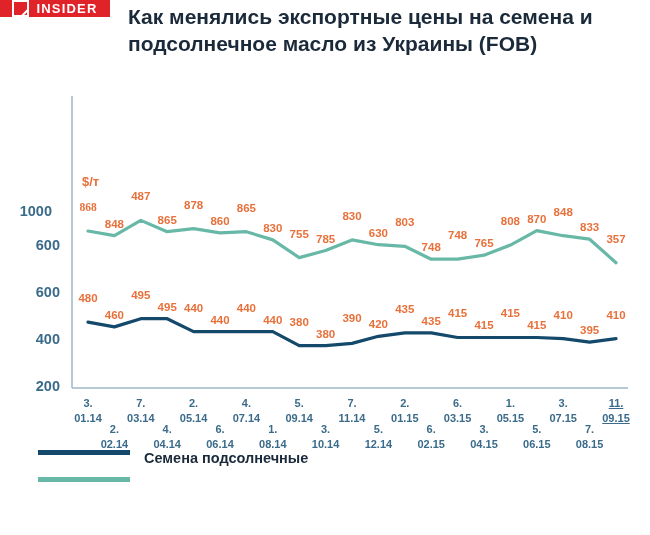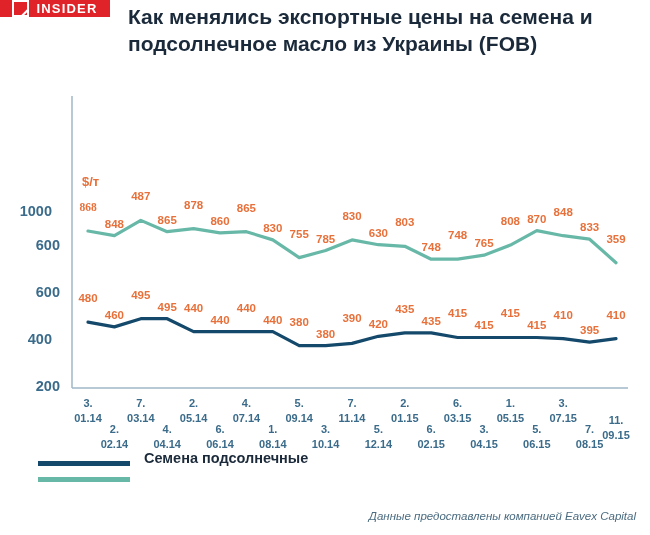--- a/index.html
+++ b/index.html
@@ -48,21 +48,21 @@
     position:absolute;color:#3a6b8a;font-size:11px;font-weight:bold;
     text-align:center;width:46px;line-height:1.35;
   }
   .dlabel{
     position:absolute;color:#e8713b;font-size:11.5px;font-weight:bold;
     text-align:center;width:34px;
   }
 
   
   .legend{position:absolute;left:38px;top:450px;width:580px;}
-  .legend-row{display:flex;align-items:flex-end;margin-bottom:11px;}
+  .legend-row{display:flex;align-items:flex-start;margin-bottom:11px;}
   .swatch{width:92px;height:5px;margin-right:14px;flex:0 0 92px;}
   .legend-label{color:#1b2a3a;font-size:14.5px;font-weight:bold;}
   .source{
     position:absolute;right:14px;top:510px;
     color:#4a6b80;font-size:11.5px;font-style:italic;
   }
 </style>
 </head>
 <body>
 
@@ -83,21 +83,21 @@
         <line x1="72" y1="18" x2="72" y2="310" stroke="#9fb7c6" stroke-width="1.5"></line>
         <line x1="72" y1="310" x2="628" y2="310" stroke="#9fb7c6" stroke-width="1.5"></line>
       </g>
       <g id="series-layer">
           <polyline points="88.0,153.0 114.4,157.7 140.8,142.4 167.2,153.7 193.6,150.7 220.0,154.9 246.4,153.7 272.8,161.9 299.2,179.6 325.6,172.5 352.0,161.9 378.4,166.7 404.8,168.3 431.2,181.2 457.6,181.2 484.0,177.2 510.4,167.1 536.8,152.6 563.2,157.7 589.6,161.2 616.0,184.7" fill="none" stroke="#68b8a8" stroke-width="3.2" stroke-linejoin="round" stroke-linecap="round"></polyline>
           <polyline points="88.0,244.2 114.4,248.9 140.8,240.7 167.2,240.7 193.6,253.6 220.0,253.6 246.4,253.6 272.8,253.6 299.2,267.7 325.6,267.7 352.0,265.4 378.4,258.3 404.8,254.8 431.2,254.8 457.6,259.5 484.0,259.5 510.4,259.5 536.8,259.5 563.2,260.6 589.6,264.2 616.0,260.6" fill="none" stroke="#14496b" stroke-width="3.2" stroke-linejoin="round" stroke-linecap="round"></polyline>
         </g>
     </svg>
     <div id="ytick-layer">
         <div class="ytick" style="left: 8px; top: 300px;">200</div>
-        <div class="ytick" style="left: 0; top: 253px;">400</div>
+        <div class="ytick" style="left: 8px; top: 253px;">400</div>
         <div class="ytick" style="left: 8px; top: 206px;">600</div>
         <div class="ytick" style="left: 8px; top: 159px;">600</div>
         <div class="ytick" style="left: 0; top: 112px; margin-top: 13px;">1000</div>
       </div>
     <div id="xtick-layer">
         <div class="xtick" style="left: 65px; top: 318px;">
           <div>3.</div>
           <div>01.14</div>
         </div>
         <div class="xtick" style="left: 91.4px; top: 344px;">
@@ -169,21 +169,21 @@
           <div>06.15</div>
         </div>
         <div class="xtick" style="left: 540.2px; top: 318px;">
           <div>3.</div>
           <div>07.15</div>
         </div>
         <div class="xtick" style="left: 566.6px; top: 344px;">
           <div>7.</div>
           <div>08.15</div>
         </div>
-        <div class="xtick" style="left: 593px; top: 335px;">
+        <div class="xtick" style="left: 593px; top: 318px; text-decoration: underline;">
           <div>11.</div>
           <div>09.15</div>
         </div>
       </div>
     <div id="dlabel-layer">
         <div class="dlabel" style="left: 71px; top: 123.02px; font-family: Liberation Serif, serif;">868</div>
         <div class="dlabel" style="left: 97.4px; top: 139.72px;">848</div>
         <div class="dlabel" style="left: 123.8px; top: 112.445px;">487</div>
         <div class="dlabel" style="left: 150.2px; top: 135.725px;">865</div>
         <div class="dlabel" style="left: 176.6px; top: 120.67px;">878</div>
@@ -195,21 +195,21 @@
         <div class="dlabel" style="left: 335px; top: 131.95px;">830</div>
         <div class="dlabel" style="left: 361.4px; top: 148.65px;">630</div>
         <div class="dlabel" style="left: 387.8px; top: 138.295px;">803</div>
         <div class="dlabel" style="left: 414.2px; top: 163.22px;">748</div>
         <div class="dlabel" style="left: 440.6px; top: 151.22px;">748</div>
         <div class="dlabel" style="left: 467px; top: 159.225px;">765</div>
         <div class="dlabel" style="left: 493.4px; top: 137.12px;">808</div>
         <div class="dlabel" style="left: 519.8px; top: 134.55px;">870</div>
         <div class="dlabel" style="left: 546.2px; top: 127.72px;">848</div>
         <div class="dlabel" style="left: 572.6px; top: 143.245px;">833</div>
-        <div class="dlabel" style="left: 599px; top: 154.745px;">359</div>
+        <div class="dlabel" style="left: 599px; top: 154.745px;">357</div>
         <div class="dlabel" style="left: 71px; top: 214.2px;">480</div>
         <div class="dlabel" style="left: 97.4px; top: 230.9px;">460</div>
         <div class="dlabel" style="left: 123.8px; top: 210.675px;">495</div>
         <div class="dlabel" style="left: 150.2px; top: 222.675px;">495</div>
         <div class="dlabel" style="left: 176.6px; top: 223.6px;">440</div>
         <div class="dlabel" style="left: 203px; top: 235.6px;">440</div>
         <div class="dlabel" style="left: 229.4px; top: 223.6px;">440</div>
         <div class="dlabel" style="left: 255.8px; top: 235.6px;">440</div>
         <div class="dlabel" style="left: 282.2px; top: 237.7px;">380</div>
         <div class="dlabel" style="left: 308.6px; top: 249.7px;">380</div>
@@ -230,14 +230,13 @@
   <div class="legend">
     <div class="legend-row">
       <div class="swatch" style="background:#14496b"></div>
       <div class="legend-label">Семена подсолнечные</div>
     </div>
     <div class="legend-row">
       <div class="swatch" style="background:#68b8a8"></div>
     </div>
   </div>
 
-  <div class="source">Данные предоставлены компанией Eavex Capital</div>
 </div>
 
 </body></html>

